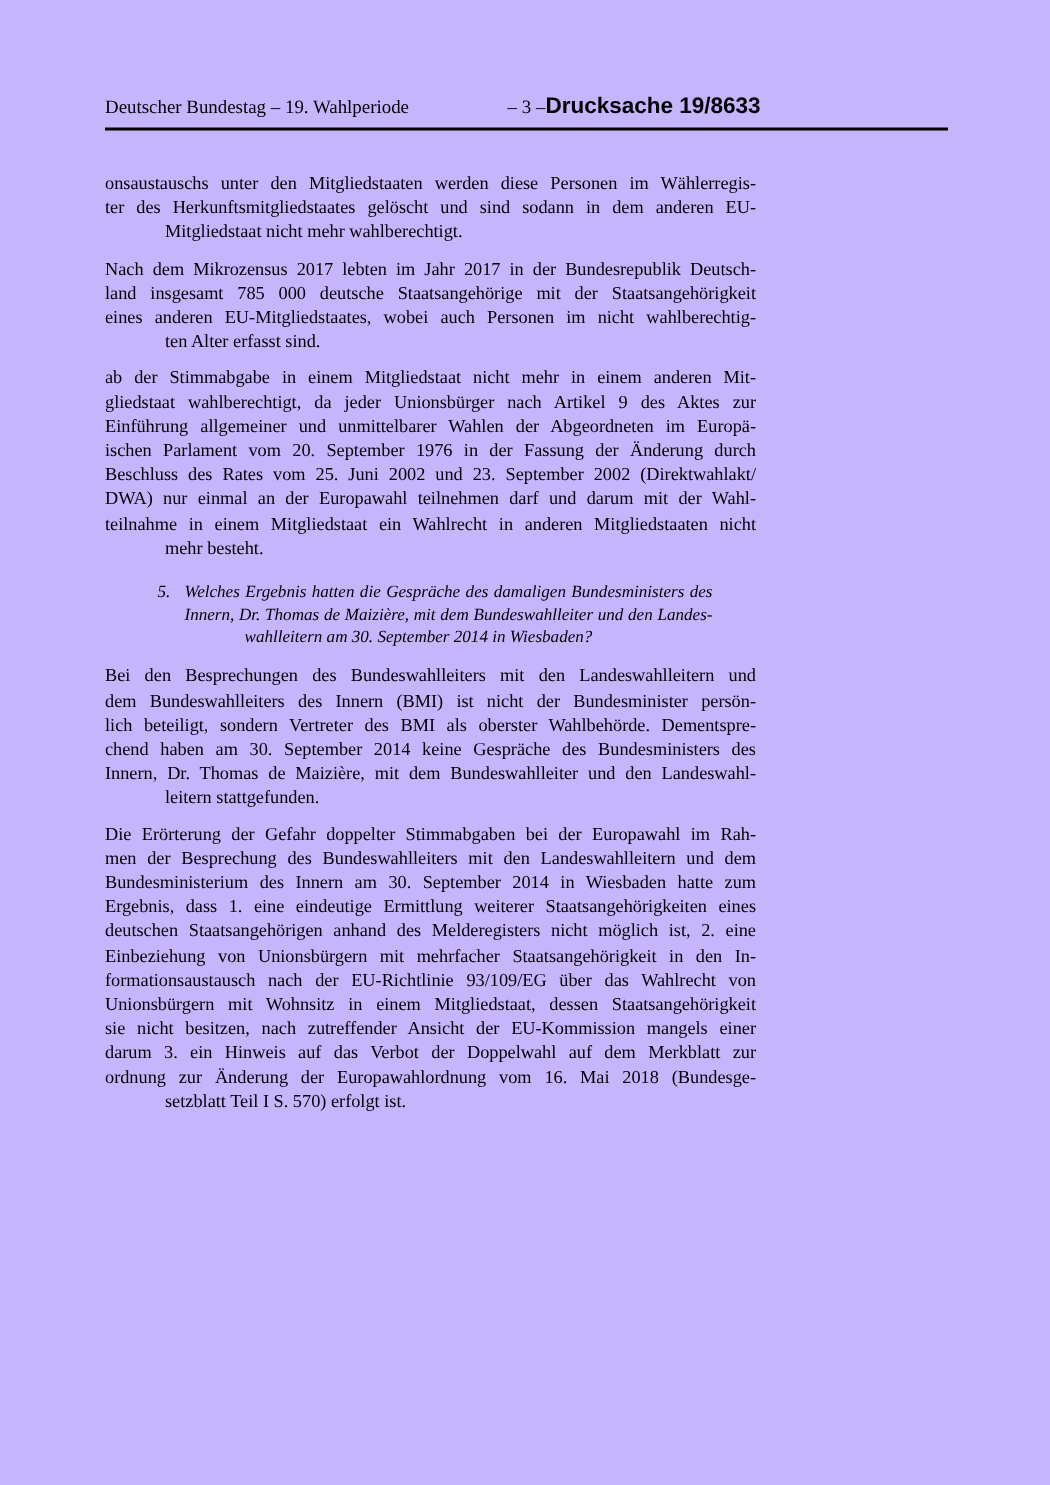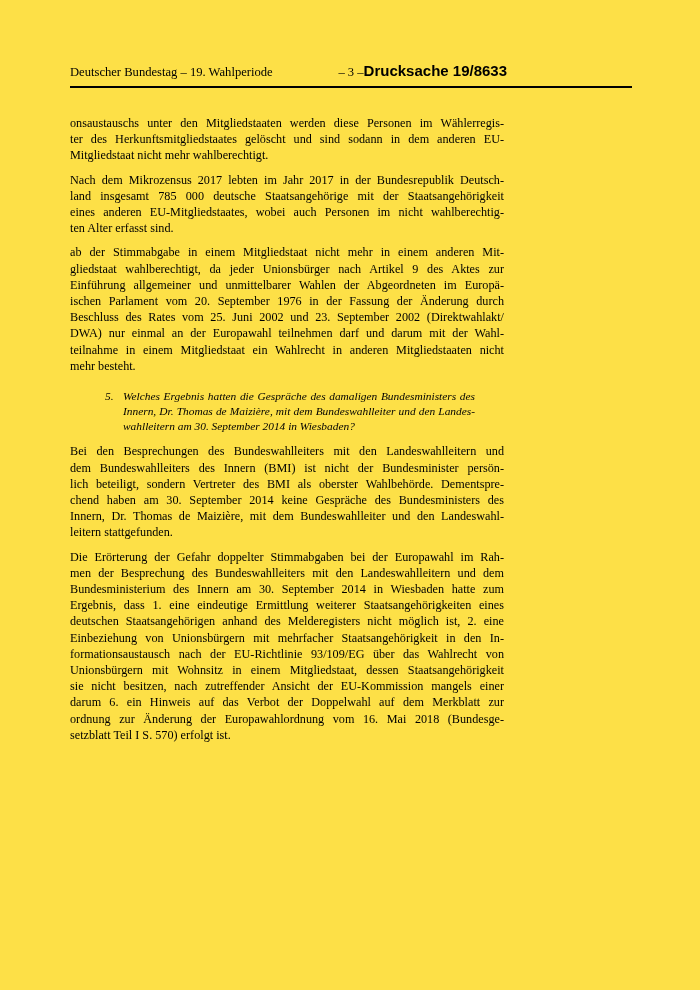--- a/index.html
+++ b/index.html
@@ -1,20 +1,20 @@
 <!DOCTYPE html>
 <html lang="de"><head>
 <meta charset="utf-8">
 <style>
   html, body { margin: 0; padding: 0; background: #ffffff; }
   .page {
     position: relative;
     width: 700px;
     height: 990px;
-    background: #fde047;
+    background: #c4b5fd;
     color: #000000;
     font-family: "Liberation Serif", serif;
     overflow: hidden;
     box-sizing: border-box;
   }
   .header {
     display: flex;
     align-items: baseline;
     margin: 62px 68px 0 70px;
     border-bottom: 2px solid #000000;
@@ -46,20 +46,21 @@
     line-height: 16.2px;
   }
   .para { margin: 0 0 8px 0; font-family: Liberation Serif, serif; }
   .text-line {
     text-align: justify;
     text-align-last: justify;
   }
   .para .text-line:last-child,
   .q-text .text-line:last-child {
     text-align-last: left;
+    margin-left: 40px;
   }
   .question {
     display: flex;
     margin: 15px 0 10px 35px;
     font-size: 11.4px;
     line-height: 14.8px;
     font-style: italic;
   }
   .q-num { flex: 0 0 18px; }
   .q-text { width: 352px; }
@@ -125,20 +126,20 @@
     <div class="para">
         <div class="text-line">Die Erörterung der Gefahr doppelter Stimmabgaben bei der Europawahl im Rah-</div>
         <div class="text-line">men der Besprechung des Bundeswahlleiters mit den Landeswahlleitern und dem</div>
         <div class="text-line">Bundesministerium des Innern am 30. September 2014 in Wiesbaden hatte zum</div>
         <div class="text-line">Ergebnis, dass 1. eine eindeutige Ermittlung weiterer Staatsangehörigkeiten eines</div>
         <div class="text-line">deutschen Staatsangehörigen anhand des Melderegisters nicht möglich ist, 2. eine</div>
         <div class="text-line">Einbeziehung von Unionsbürgern mit mehrfacher Staatsangehörigkeit in den In-</div>
         <div class="text-line">formationsaustausch nach der EU-Richtlinie 93/109/EG über das Wahlrecht von</div>
         <div class="text-line">Unionsbürgern mit Wohnsitz in einem Mitgliedstaat, dessen Staatsangehörigkeit</div>
         <div class="text-line">sie nicht besitzen, nach zutreffender Ansicht der EU-Kommission mangels einer</div>
-        <div class="text-line">darum 6. ein Hinweis auf das Verbot der Doppelwahl auf dem Merkblatt zur</div>
+        <div class="text-line">darum 3. ein Hinweis auf das Verbot der Doppelwahl auf dem Merkblatt zur</div>
         <div class="text-line">ordnung zur Änderung der Europawahlordnung vom 16. Mai 2018 (Bundesge-</div>
         <div class="text-line">setzblatt Teil I S. 570) erfolgt ist.</div>
       </div>
 
   </div>
 
 </div>
 
 </body></html>

